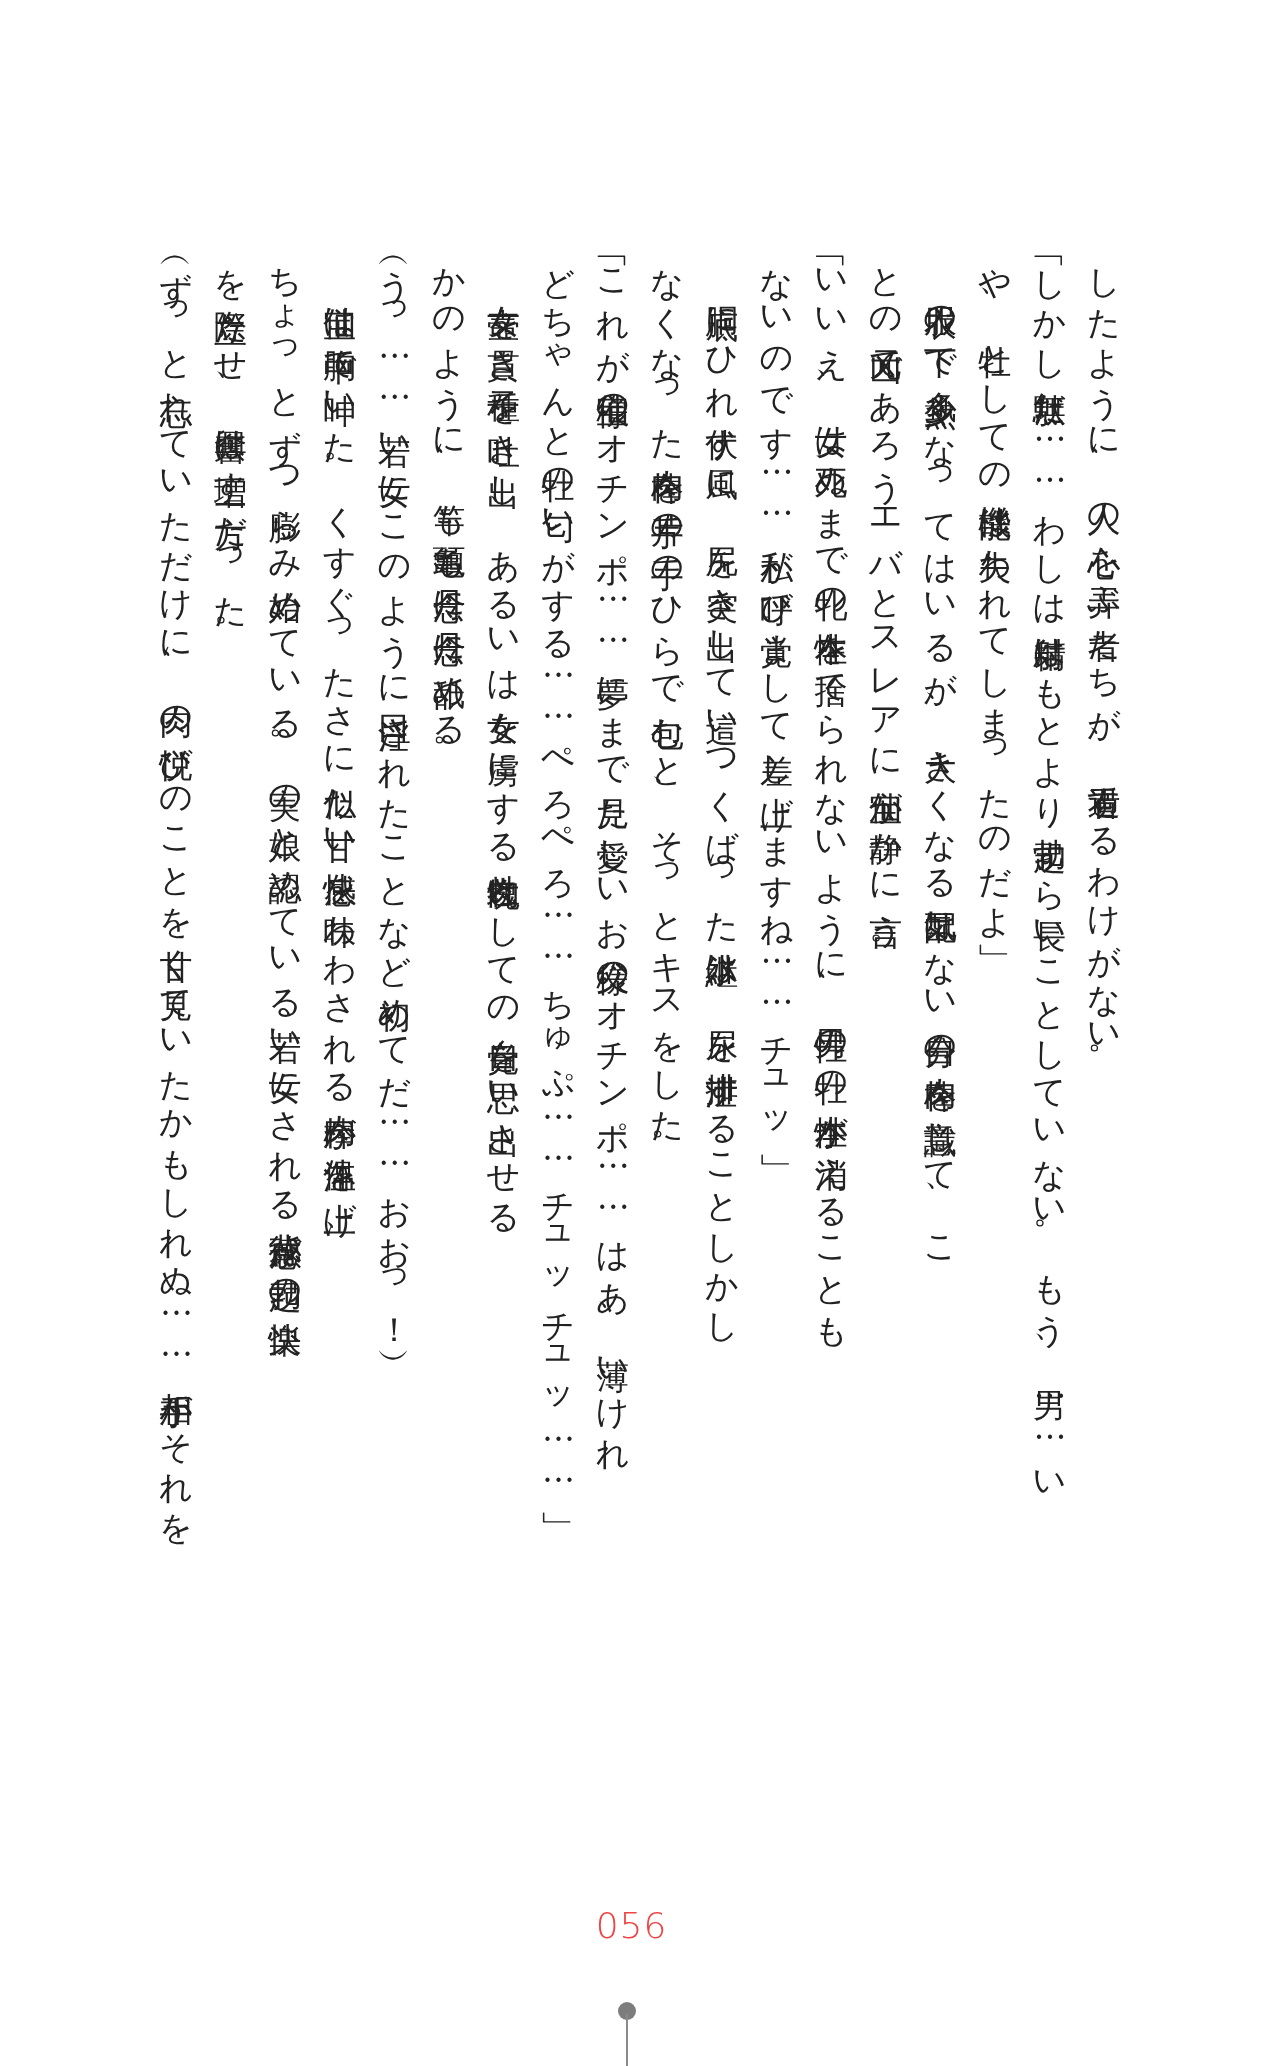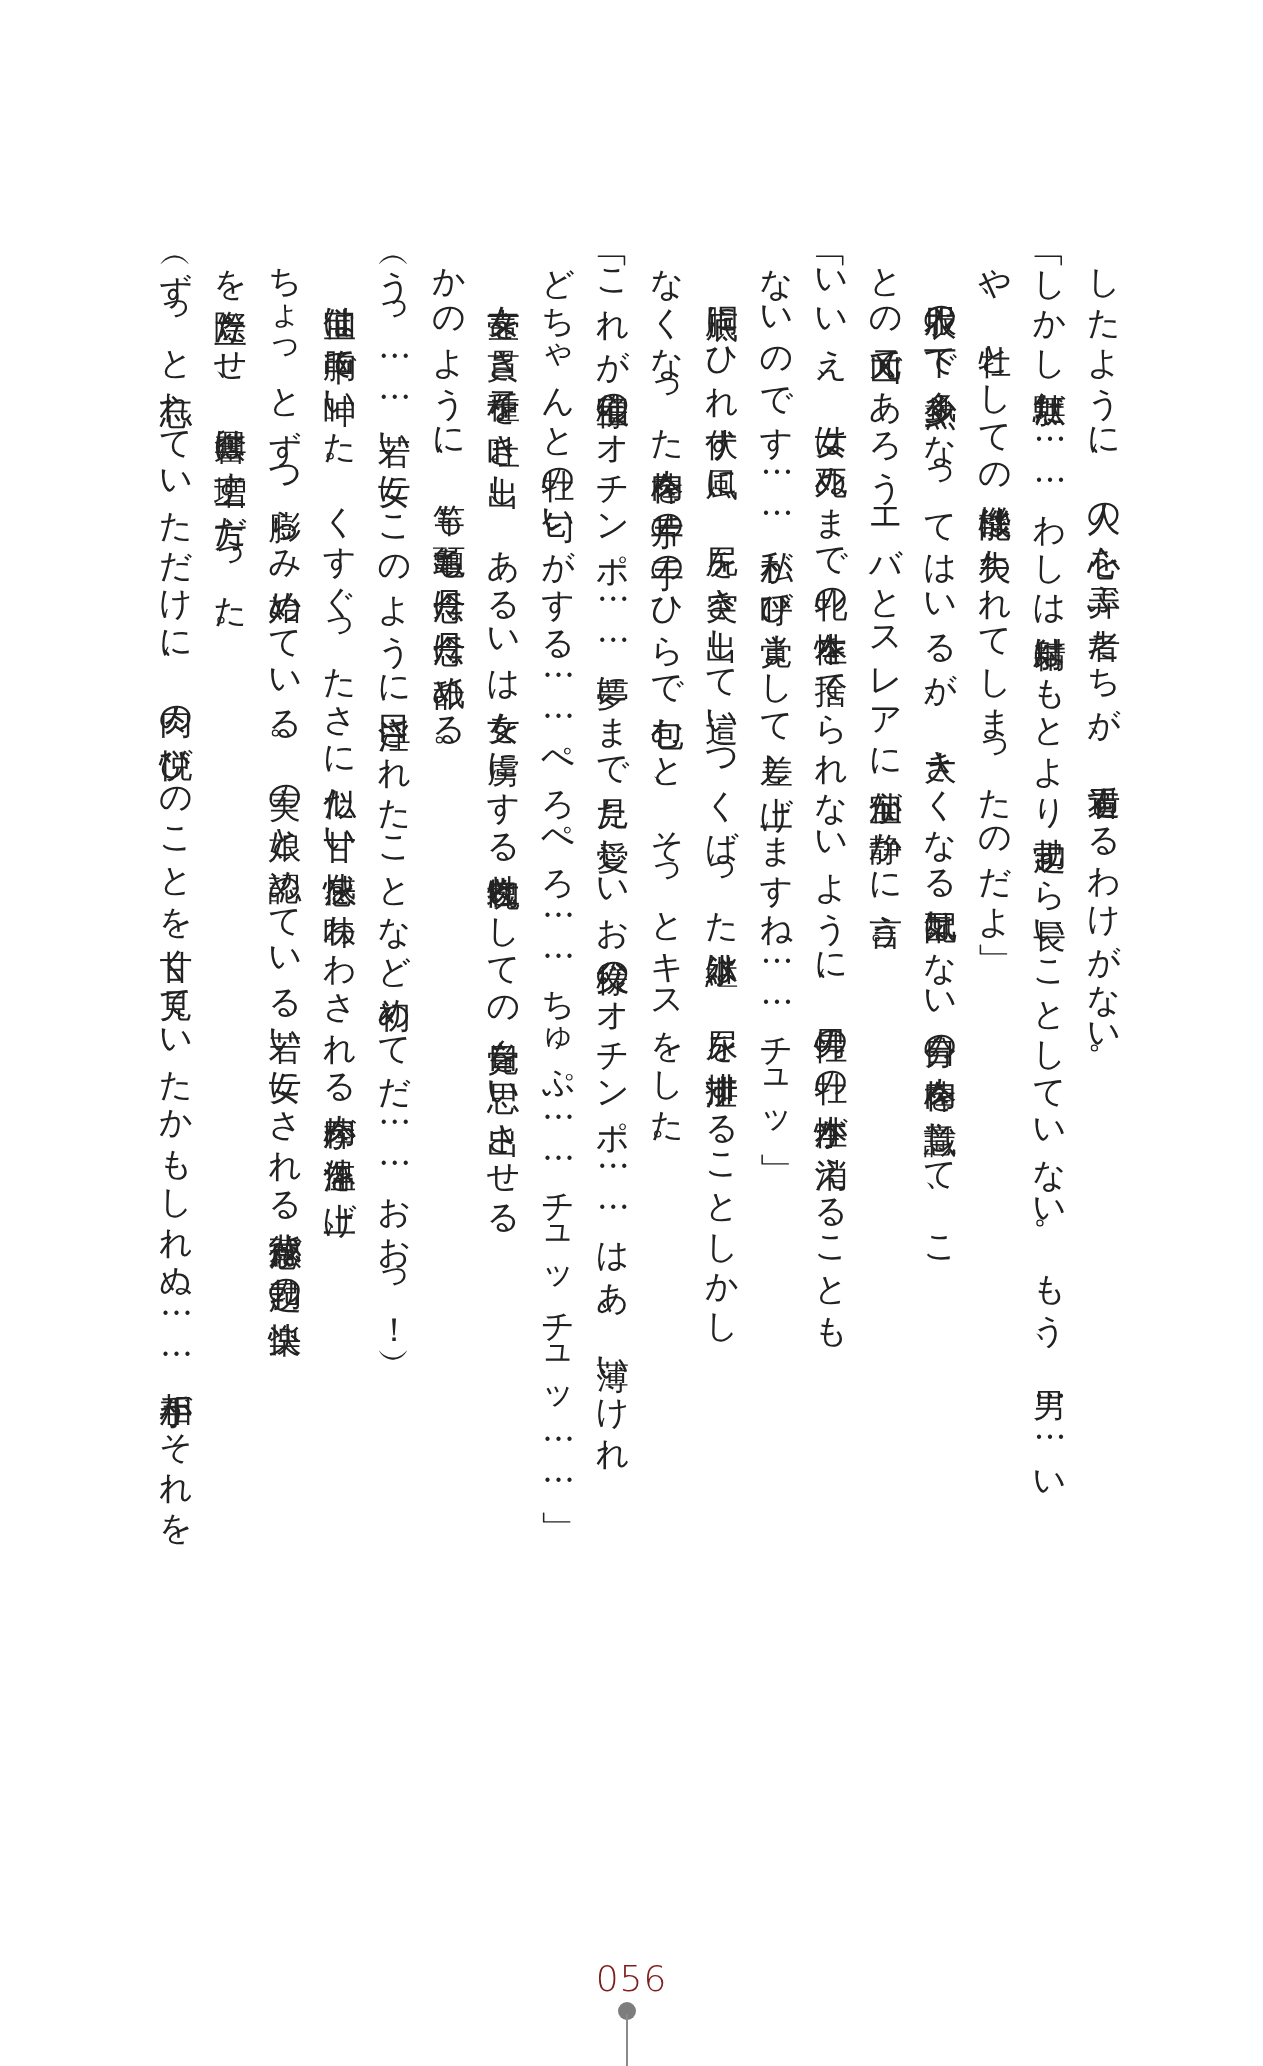--- a/index.html
+++ b/index.html
@@ -32,29 +32,29 @@
     padding: 0;
     line-height: 54.6px;   
     white-space: nowrap;
   }
   .page-text .line.indent {
     text-indent: 35px;     
   }
   
   .page-number {
     position: absolute;
-    top: 1958px;
+    top: 1905px;
     left: 0;
     width: 100%;
     text-align: center;
     font-family: "DejaVu Sans", "Liberation Sans", sans-serif;
     font-weight: 300;
     font-size: 36px;
     letter-spacing: 1px;
-    color: #7f1d1d;
+    color: #ef4444;
   }
   .footer-dot {
     position: absolute;
     left: 618px;
     top: 2002px;
     width: 18px;
     height: 18px;
     border-radius: 50%;
     background: #7d7d7d;
   }

